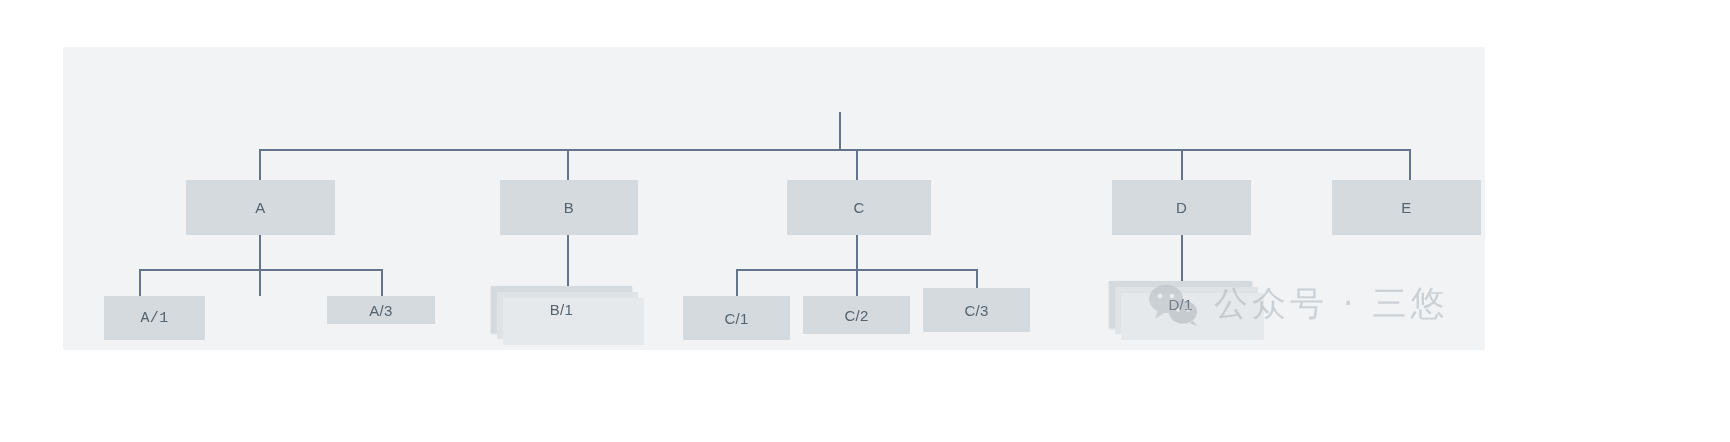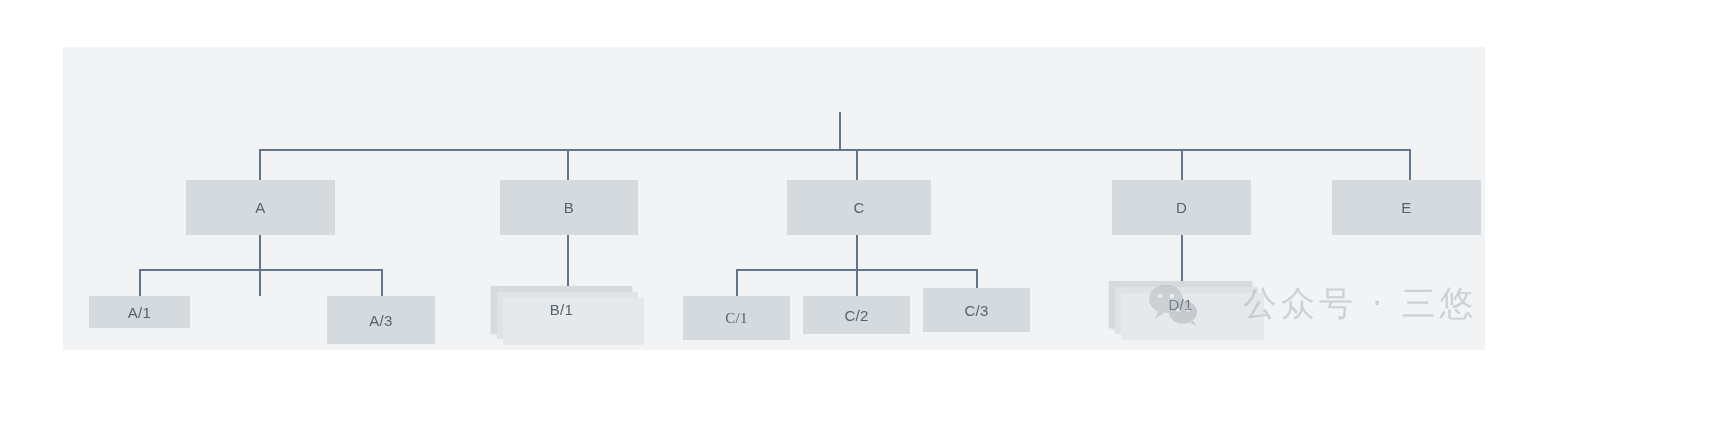--- a/index.html
+++ b/index.html
@@ -92,21 +92,20 @@
     opacity: .42;
     z-index: 5;
     pointer-events: none;
     user-select: none;
   }
   #watermark .wm-text {
     font-size: 34px;
     color: #9ba3ab;
     letter-spacing: 4px;
     font-family: "DejaVu Sans", "Liberation Sans", sans-serif;
-    margin-left: 29px;
   }
   .wechat-logo { width: 52px; height: 44px; position: relative; }
 </style>
 </head>
 <body>
 
 <div id="canvas">
 
   <div id="panel"></div>
 
@@ -130,34 +129,34 @@
   <div class="node" style="left:1112px; top:180px; width:139px; height:55px;">D</div>
 
   <div class="node" style="left:1332px; top:180px; width:149px; height:55px;">E</div>
 
   <div class="line v" style="left:259px; top:235px; height:35px;"></div>
   <div class="line h" style="left:139px; top:269px; width:243px;"></div>
   <div class="line v" style="left:139px; top:269px; height:27px;"></div>
   <div class="line v" style="left:259px; top:269px; height:27px;"></div>
   <div class="line v" style="left:381px; top:269px; height:27px;"></div>
 
-  <div class="node" style="left:89px; top:296px; width:101px; height:32px;">A/1</div>
-  <div class="node" style="left:327px; top:296px; width:108px; height:48px;">A/3</div>
+  <div class="node" style="left:104px; top:296px; width:101px; height:44px;font-family:Liberation Mono, monospace;">A/1</div>
+  <div class="node" style="left:327px; top:296px; width:108px; height:28px;">A/3</div>
 
   <div class="line v" style="left:567px; top:235px; height:52px;"></div>
 
   <div class="node stack" style="left:491px; top:286px; width:141px; height:47px;">B/1</div>
 
   <div class="line v" style="left:856px; top:235px; height:35px;"></div>
   <div class="line h" style="left:736px; top:269px; width:241px;"></div>
   <div class="line v" style="left:736px; top:269px; height:27px;"></div>
   <div class="line v" style="left:856px; top:269px; height:27px;"></div>
   <div class="line v" style="left:976px; top:269px; height:27px;"></div>
 
-  <div class="node" style="left:683px; top:296px; width:107px; height:44px;font-family:Liberation Serif, serif;">C/1</div>
+  <div class="node" style="left:683px; top:296px; width:107px; height:44px;">C/1</div>
   <div class="node" style="left:803px; top:296px; width:107px; height:38px;">C/2</div>
   <div class="node" style="left:923px; top:288px; width:107px; height:44px;">C/3</div>
 
   <div class="line v" style="left:1181px; top:235px; height:52px;"></div>
 
   <div class="node stack" style="left:1109px; top:281px; width:143px; height:47px;text-align:center;">D/1</div>
 
   <div id="watermark">
     <div class="wechat-logo">
       <svg viewBox="0 0 52 44" width="52" height="44" aria-hidden="true">

